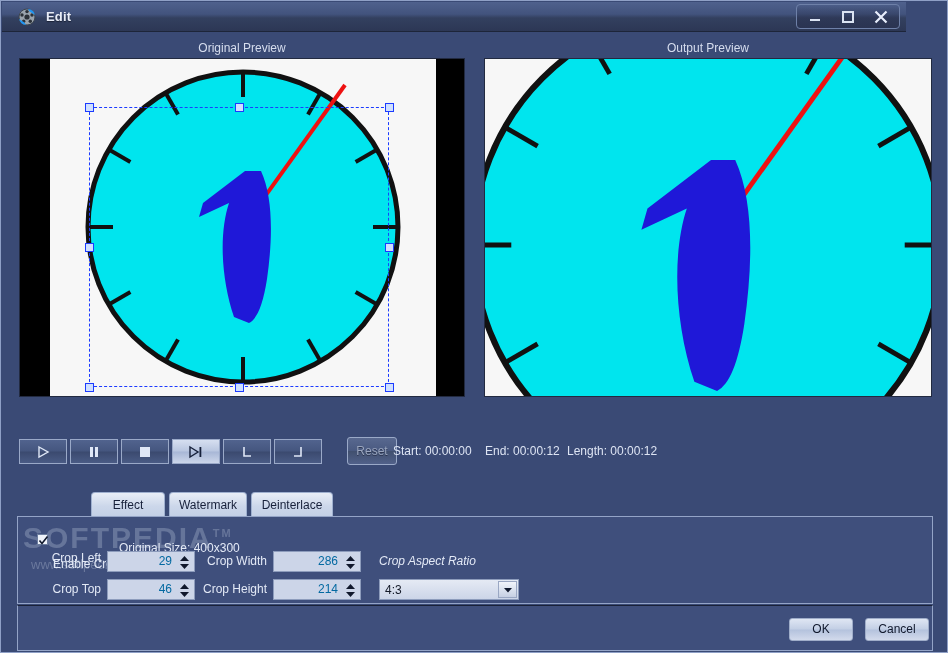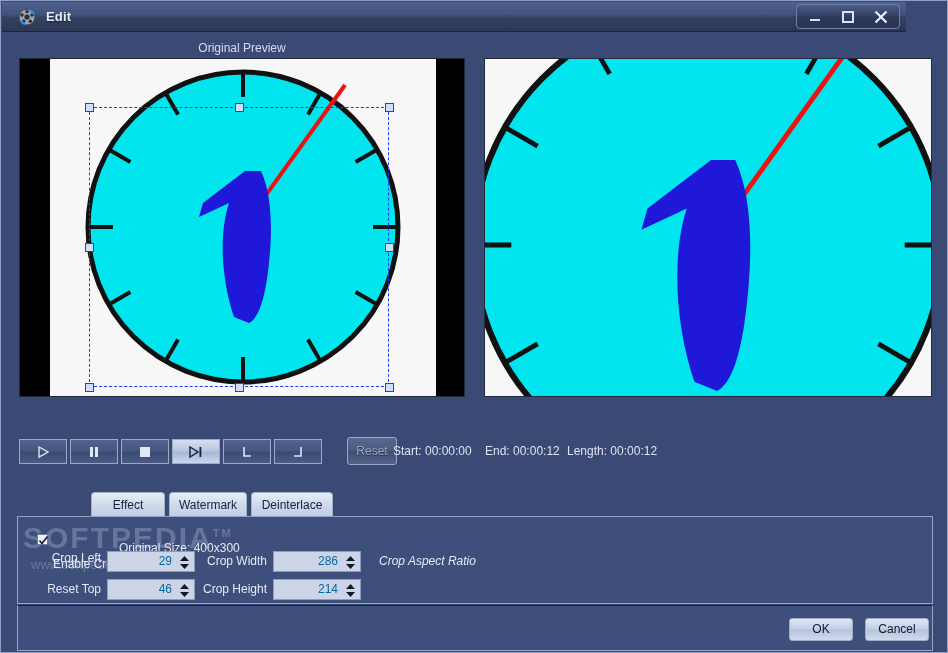--- a/index.html
+++ b/index.html
@@ -233,20 +233,21 @@
       </div>
       <div class="winbtn wb-close">
         <svg width="15" height="15" viewBox="0 0 15 15">
             <path d="M2 2 L13 13 M13 2 L2 13" stroke="#e8eefc" stroke-width="2.2" fill="none"></path>
           </svg>
       </div>
     </div>
   </div>
 
   <div class="cap cap-left">Original Preview</div>
+  <div class="cap cap-right">Output Preview</div>
 
   <div class="pane pane-left">
     <div class="letterbox" style="left:0;width:30px;"></div>
     <div class="letterbox" style="right:0;width:30px;"></div>
 
     <div class="clockstage">
       <svg class="clock-svg" viewBox="0 0 386 337" preserveAspectRatio="none">
         <rect width="386" height="337" fill="#f7f7f7"></rect>
         <g transform="translate(193,168)">
           <circle r="155" fill="#00e5ee" stroke="#111111" stroke-width="5"></circle>
@@ -383,21 +384,21 @@
   <div class="spin" style="left:106px;top:550px;width:88px;">
     <span class="val">29</span>
     <span class="arrows">
       <svg width="11" height="15" viewBox="0 0 11 15">
           <path d="M5.5 1 L10 6 L1 6 Z" fill="#10182c"></path>
           <path d="M5.5 14 L1 9 L10 9 Z" fill="#10182c"></path>
         </svg>
     </span>
   </div>
 
-  <div class="flabel" style="left:20px;top:581px;width:80px;">Reset Top</div>
+  <div class="flabel" style="left:20px;top:581px;width:80px;">Crop Top</div>
   <div class="spin" style="left:106px;top:578px;width:88px;">
     <span class="val">46</span>
     <span class="arrows">
       <svg width="11" height="15" viewBox="0 0 11 15">
           <path d="M5.5 1 L10 6 L1 6 Z" fill="#10182c"></path>
           <path d="M5.5 14 L1 9 L10 9 Z" fill="#10182c"></path>
         </svg>
     </span>
   </div>
 
@@ -417,18 +418,26 @@
     <span class="val">214</span>
     <span class="arrows">
       <svg width="11" height="15" viewBox="0 0 11 15">
           <path d="M5.5 1 L10 6 L1 6 Z" fill="#10182c"></path>
           <path d="M5.5 14 L1 9 L10 9 Z" fill="#10182c"></path>
         </svg>
     </span>
   </div>
 
   <div class="flabel" style="left:378px;top:553px;width:140px;text-align:left;font-style:italic;">Crop Aspect Ratio</div>
+  <div class="combo" style="left:378px;top:578px;width:140px;">
+    <span class="cval">4:3</span>
+    <span class="cbtn">
+      <svg width="9" height="6" viewBox="0 0 9 6">
+          <path d="M0.5 1 L8.5 1 L4.5 5.5 Z" fill="#10182c"></path>
+        </svg>
+    </span>
+  </div>
 
   <div class="footerpanel"></div>
   <div class="fbtn ok">OK</div>
   <div class="fbtn cancel">Cancel</div>
 
 </div>
 
 </body></html>

